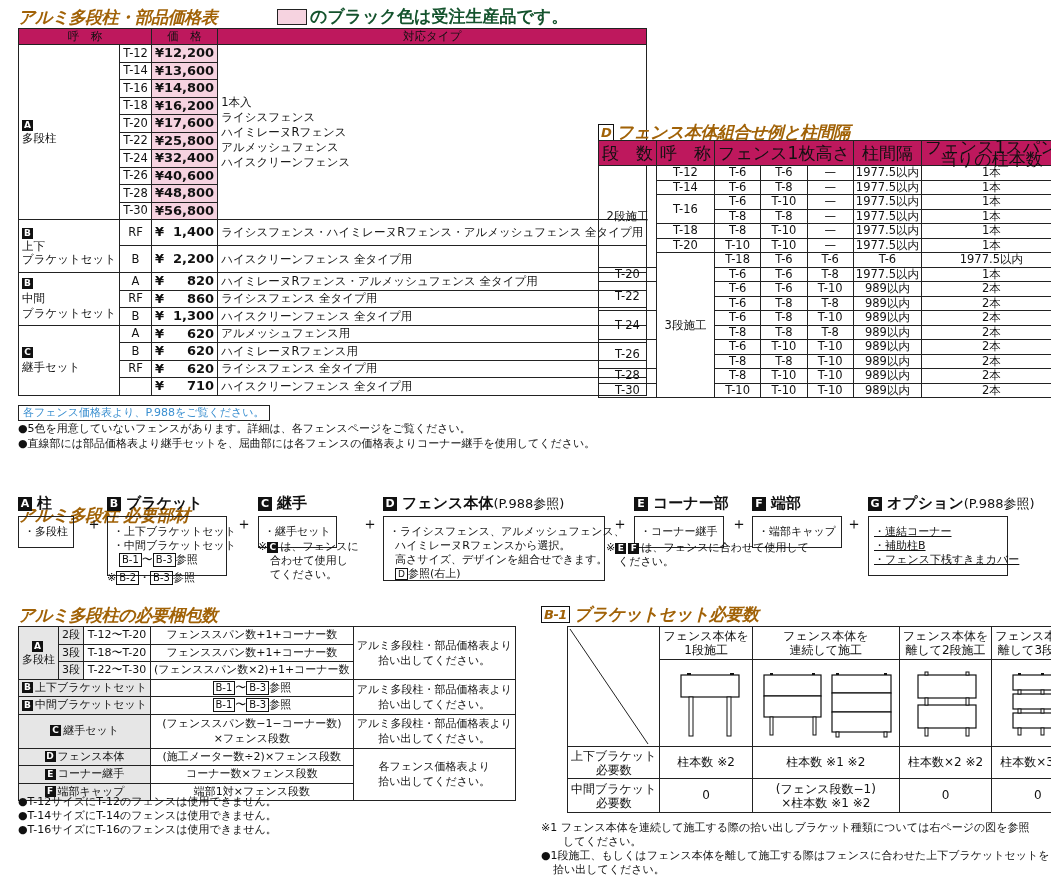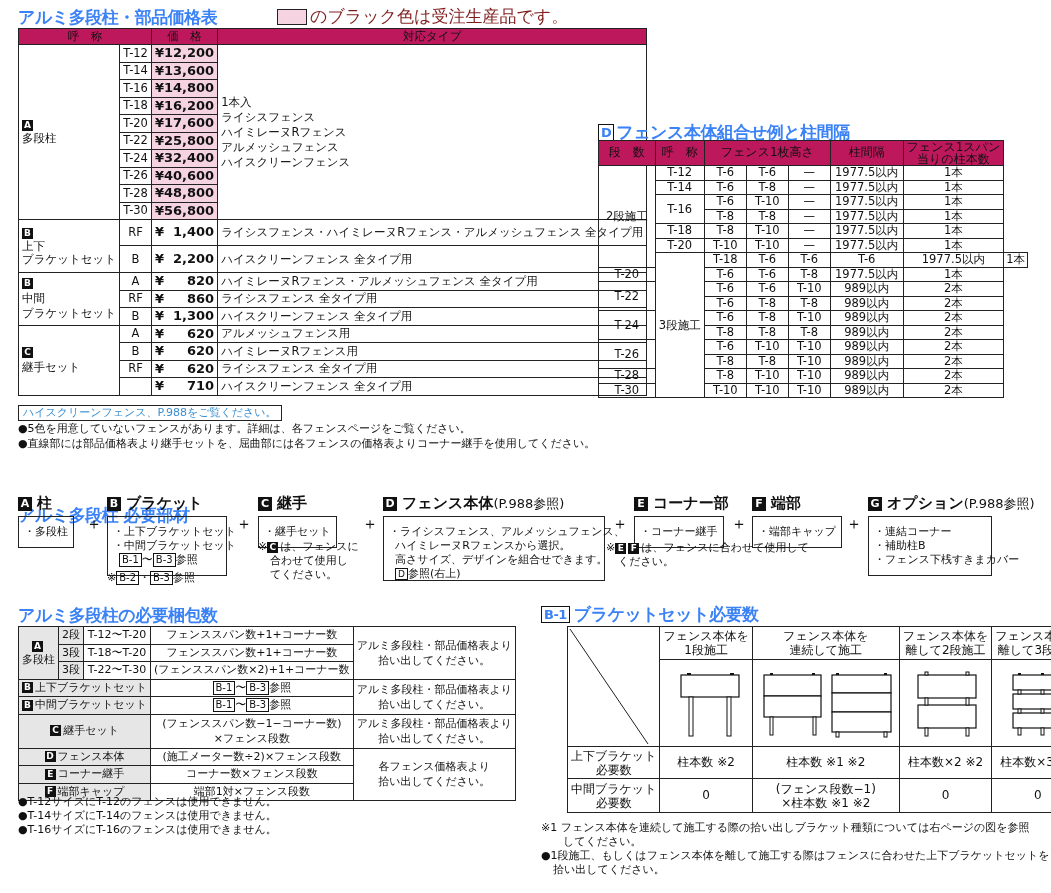--- a/index.html
+++ b/index.html
@@ -2,38 +2,38 @@
 <html><head>
 <meta charset="utf-8">
 <style>
   * { box-sizing: border-box; margin: 0; padding: 0; }
   body {
     width: 1051px; height: 893px; background: #ffffff; color: #111;
     font-family: "DejaVu Sans", "Liberation Sans", sans-serif;
     position: relative; overflow: hidden; font-size: 11px;
   }
   .abs { position: absolute; }
-  .h-title { font-weight: bold; font-size: 17px; letter-spacing: -0.5px; color: #3b82f6; white-space: nowrap; }
-  .blue-note { color: #7f1d1d; font-size: 17px; font-weight: normal; white-space: nowrap; display: flex; align-items: center; }
+  .h-title { font-weight: bold; font-size: 17px; letter-spacing: -0.5px; color: #a16207; white-space: nowrap; font-style: italic; }
+  .blue-note { color: #14532d; font-size: 17px; font-weight: bold; white-space: nowrap; display: flex; align-items: center; }
   .pink-swatch { display: inline-block; width: 30px; height: 16px; background: #f6d3e0; border: 1px solid #222; margin-right: 3px; }
   table { border-collapse: collapse; }
   td, th { border: 1px solid #222; font-weight: normal; padding: 0 3px; white-space: nowrap; line-height: 1.1; }
   th { background: #be185d; }
   .price-table { position: absolute; left: 18px; top: 28px; width: 482px; font-size: 11.5px; }
   .price-table td { height: 17.5px; }
   .pink { background: #f6d3e0; }
   .price { font-weight: bold; font-size: 13px; display: flex; justify-content: space-between; }
   .center { text-align: center; }
   .badge { display: inline-block; background: #111; color: #fff; font-size: 9px; font-weight: bold; width: 11px; height: 11px; line-height: 11px; text-align: center; margin-right: 2px; vertical-align: middle; }
   .badge-out { display: inline-block; border: 1px solid #111; font-size: 10px; padding: 0 2px; line-height: 12px; vertical-align: middle; }
   .bullets { font-size: 11px; line-height: 15px; white-space: nowrap; }
   .blue-box { border: 1px solid #222; color: #3a8fd0; font-size: 11px; padding: 0 4px; display: inline-block; line-height: 14px; }
   .d-table { position: absolute; left: 598px; top: 140px; width: 430px; font-size: 11.5px; }
   .d-table td { height: 14.5px; text-align: center; padding: 0 2px; }
-  .d-table th { height: 17px; font-size: 12px; }
+  .d-table th { height: 17px; font-size: 17px; }
   .part-head { font-weight: bold; font-size: 15px; white-space: nowrap; display: flex; align-items: center; }
   .part-head .badge { width: 14px; height: 14px; line-height: 14px; font-size: 11px; margin-right: 5px; }
   .part-head .sub { font-weight: normal; font-size: 13px; }
   .pbox { border: 1px solid #222; padding: 8px 5px; line-height: 14px; white-space: nowrap; font-size: 11px; }
   .plus { font-size: 16px; }
   .note-sm { font-size: 11px; line-height: 14px; white-space: nowrap; }
   .pack-table { position: absolute; left: 18px; top: 626px; width: 480px; font-size: 11px; }
   .pack-table td { height: 17.5px; text-align: center; }
   .grey { background: #e6e6e6; }
   .b1-table { position: absolute; left: 567px; top: 626px; width: 490px; font-size: 12px; }
@@ -267,21 +267,21 @@
             <span>¥</span>
             <span>710</span>
           </span>
         </td>
     <td>ハイスクリーンフェンス 全タイプ用</td>
   </tr>
 </tbody>
   </table>
 
 <div class="abs" style="left:18px;top:405px;">
-  <span class="blue-box">ハイスクリーンフェンス、P.988をご覧ください。</span>
+  <span class="blue-box">各フェンス価格表より、P.988をご覧ください。</span>
 </div>
 <div class="abs bullets" style="left:18px;top:421px;">
   <div>●5色を用意していないフェンスがあります。詳細は、各フェンスページをご覧ください。</div>
   <div>●直線部には部品価格表より継手セットを、屈曲部には各フェンスの価格表よりコーナー継手を使用してください。</div>
 </div>
 
 <div class="abs h-title" style="left:598px;top:121px;display:flex;align-items:center;">
   <span class="badge-out" style="font-size:13px;line-height:15px;margin-right:2px;">D</span>
   <span>フェンス本体組合せ例と柱間隔</span>
 </div>
@@ -501,21 +501,21 @@
 <div class="abs note-sm" style="left:606px;top:541px;">
   <div><span>※</span><span class="badge">E</span><span class="badge">F</span><span>は、フェンスに合わせて使用して</span></div>
   <div style="padding-left:12px;">ください。</div>
 </div>
 
 <div class="abs part-head" style="left:868px;top:494px;">
   <span class="badge">G</span>
     <span>オプション</span>
     <span class="sub">(P.988参照)</span>
 </div>
-<div class="abs pbox" style="left:868px;top:516px;width:124px;">
+<div class="abs pbox" style="left:868px;top:516px;width:140px;text-decoration:underline;">
   <div>・連結コーナー</div>
   <div>・補助柱B</div>
   <div>・フェンス下桟すきまカバー</div>
 </div>
 
 <div class="abs h-title" style="left:18px;top:604px;">アルミ多段柱の必要梱包数</div>
 
 <table class="pack-table">
   <colgroup>
       <col style="width:38px">

